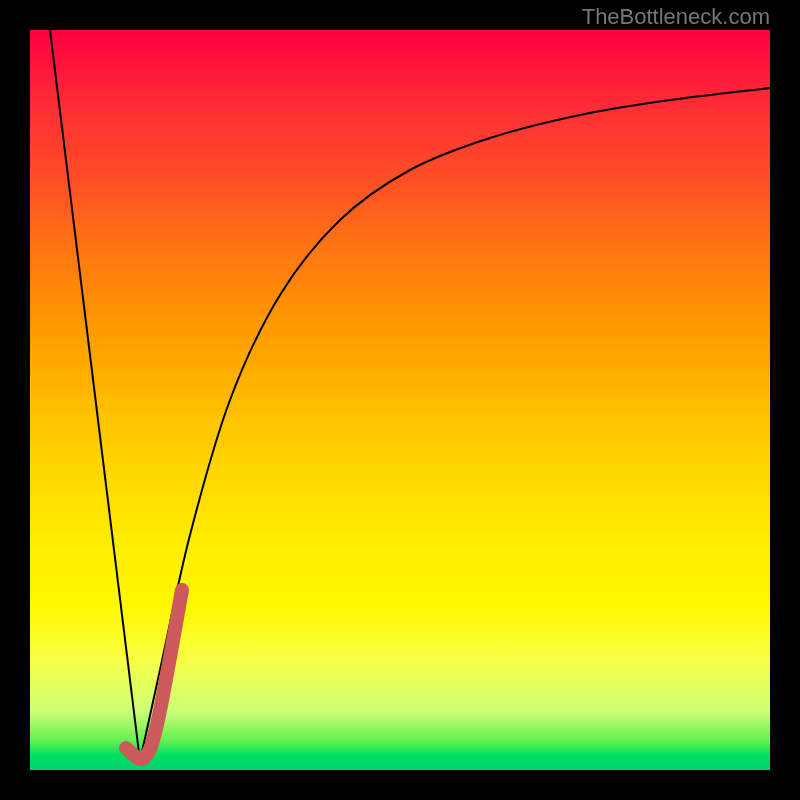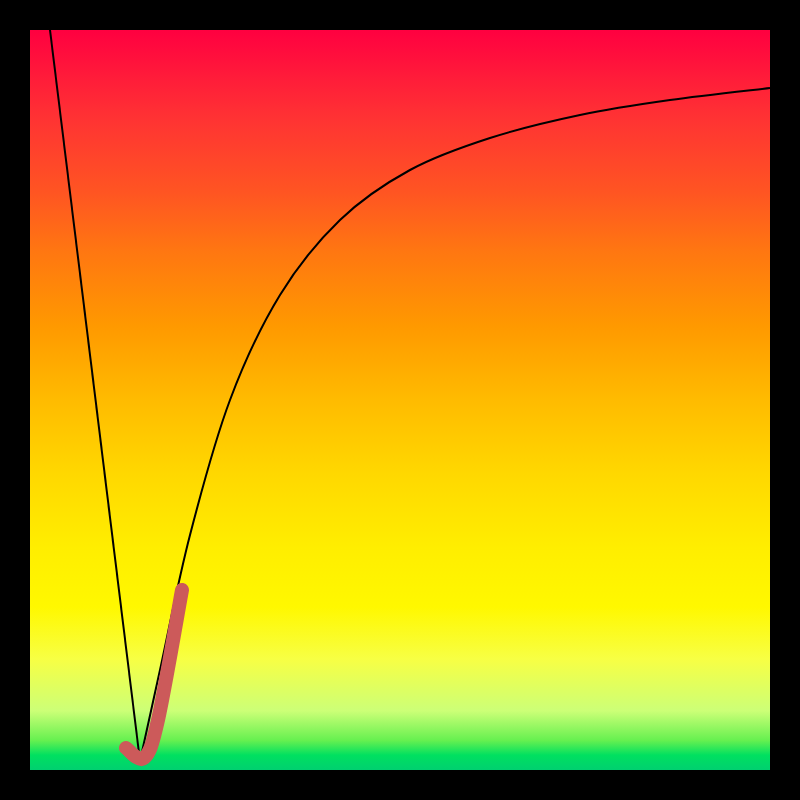--- a/index.html
+++ b/index.html
@@ -57,20 +57,21 @@
     top: 0;
     width: 740px;
     height: 740px;
     overflow: visible;
   }
 </style>
 </head>
 <body>
 
 <div class="frame">
+  <div class="watermark">TheBottleneck.com</div>
 
   <div class="plot">
     <svg class="curves" viewBox="0 0 740 740" preserveAspectRatio="none">
       <path id="series-left-line" fill="none" stroke="#000000" stroke-width="2" d="M 20 0 L 110 731"></path>
       <path id="series-right-curve" fill="none" stroke="#000000" stroke-width="2" d="M 110 731 C 113.33333333333333 715.8333333333334, 121.66666666666667 677.6666666666666, 130 640 C 138.33333333333334 602.3333333333334, 148.33333333333334 550, 160 505 C 171.66666666666666 460, 185 410, 200 370 C 215 330, 231.66666666666666 295, 250 265 C 268.3333333333333 235, 288.3333333333333 210.83333333333334, 310 190 C 331.6666666666667 169.16666666666666, 355 153.66666666666666, 380 140 C 405 126.33333333333333, 431.6666666666667 117.16666666666667, 460 108 C 488.3333333333333 98.83333333333333, 520 91.33333333333333, 550 85 C 580 78.66666666666667, 608.3333333333334 74.5, 640 70 C 671.6666666666666 65.5, 723.3333333333334 60, 740 58"></path>
       <path id="series-marker-j" fill="none" stroke="#cc5a5a" stroke-width="14" stroke-linecap="round" stroke-linejoin="round" d="M 96 718 C 99 719.6666666666666, 108.66666666666667 732.6666666666666, 114 728 C 119.33333333333333 723.3333333333334, 121.66666666666667 718, 128 690 C 134.33333333333334 662, 148 581.6666666666666, 152 560"></path>
     </svg>
   </div>
 </div>
 

